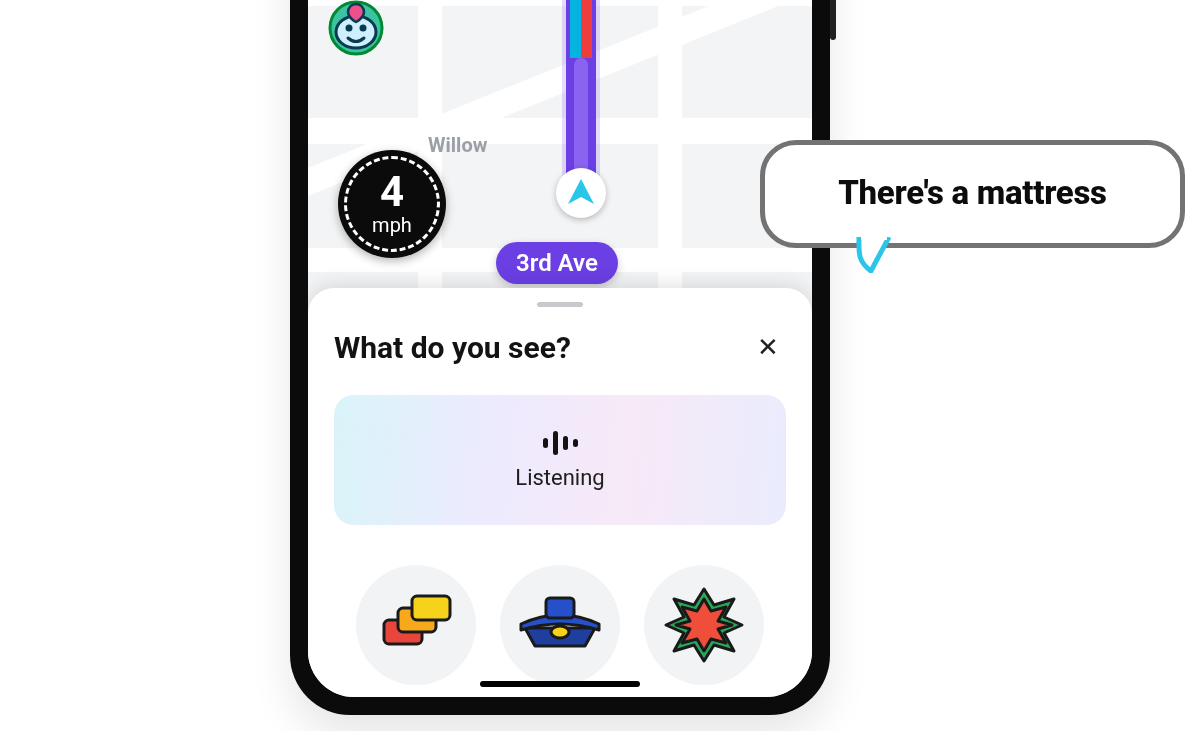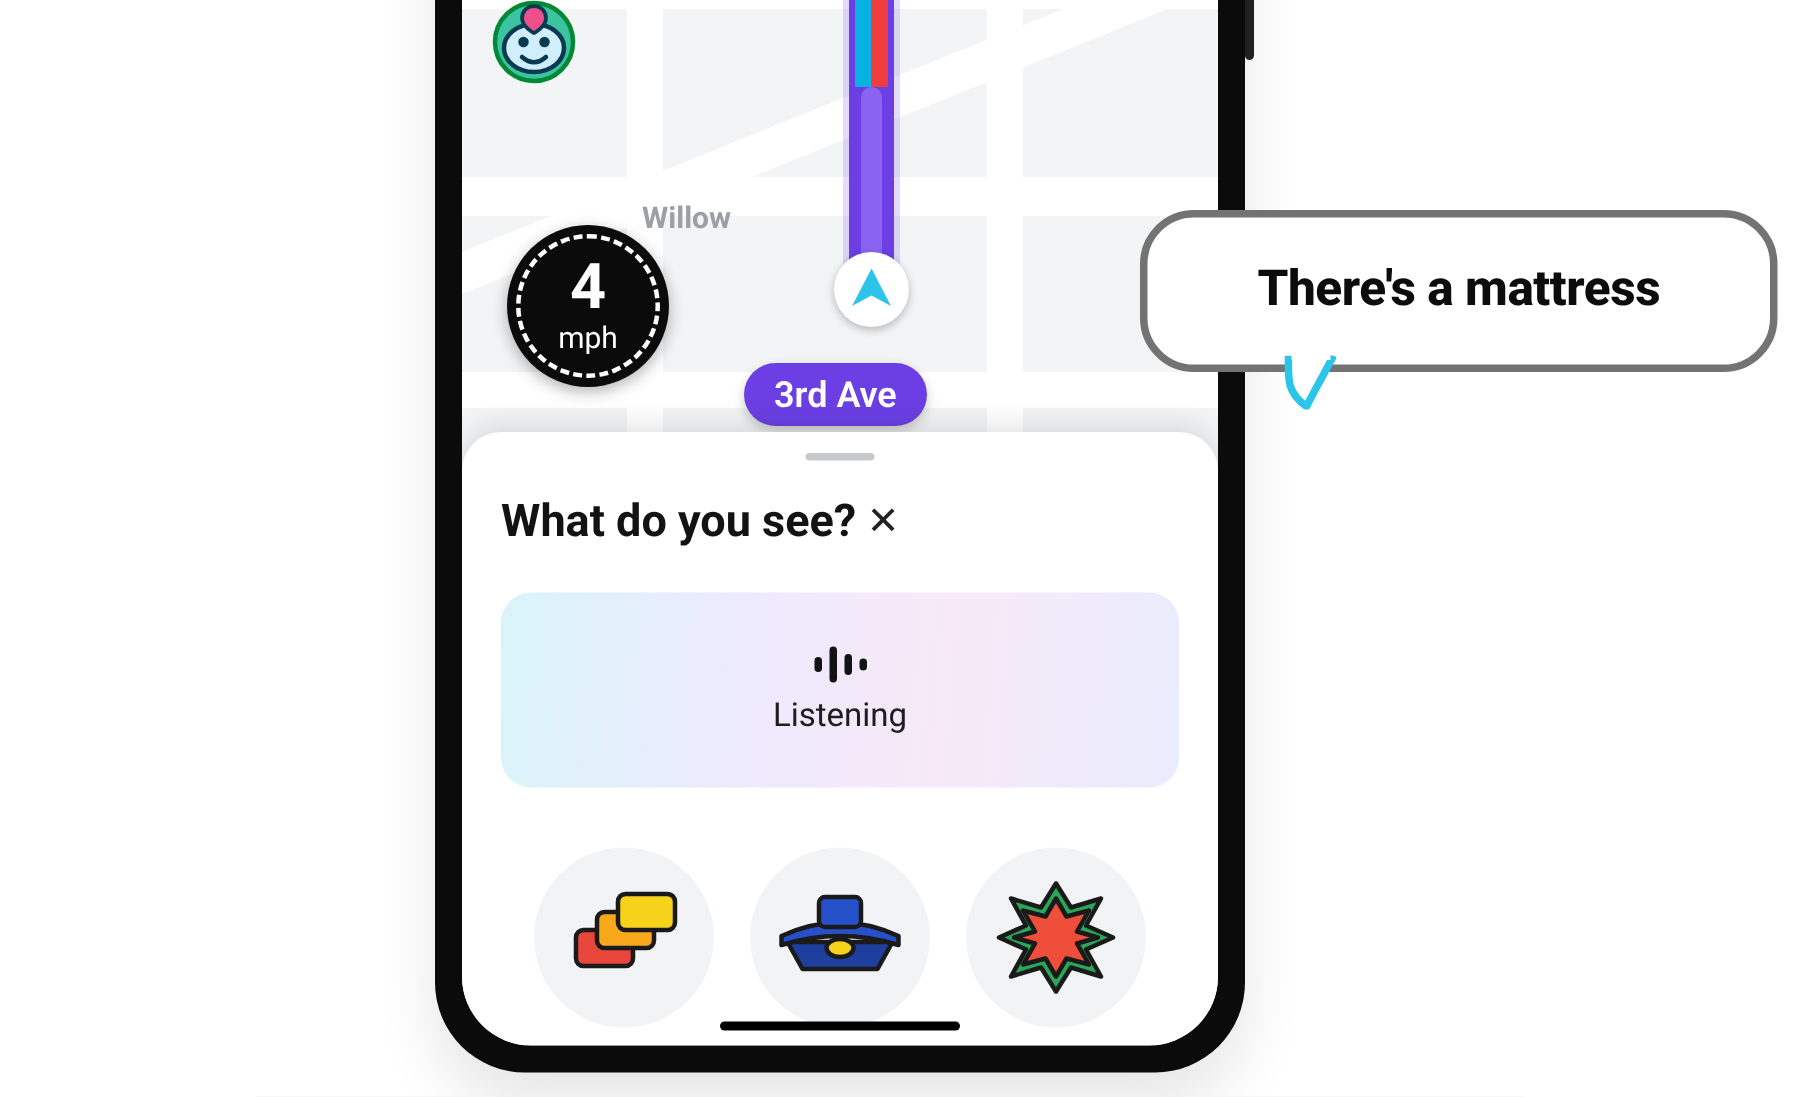--- a/index.html
+++ b/index.html
@@ -179,21 +179,21 @@
   }
   .grabber {
     width: 46px; height: 5px;
     background: #c7c9cc;
     border-radius: 3px;
     margin: 0 auto 22px;
   }
   .sheet-header {
     display: flex;
     align-items: center;
-    justify-content: flex-start;
+    justify-content: space-between;
     margin-bottom: 30px;
   }
   .sheet-title {
     font-size: 30px;
     font-weight: 700;
     color: #131313;
   }
   .close {
     font-size: 26px;
     font-weight: 400;

